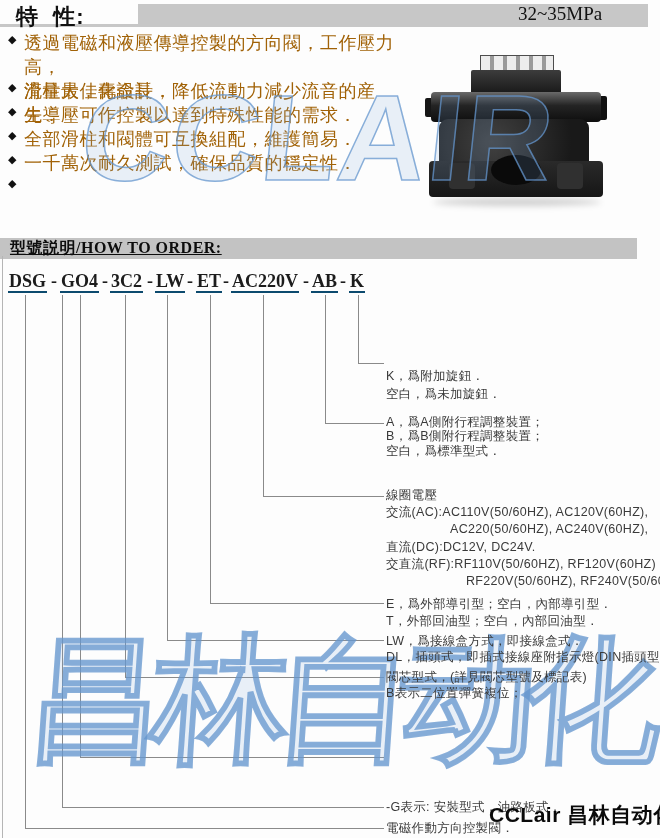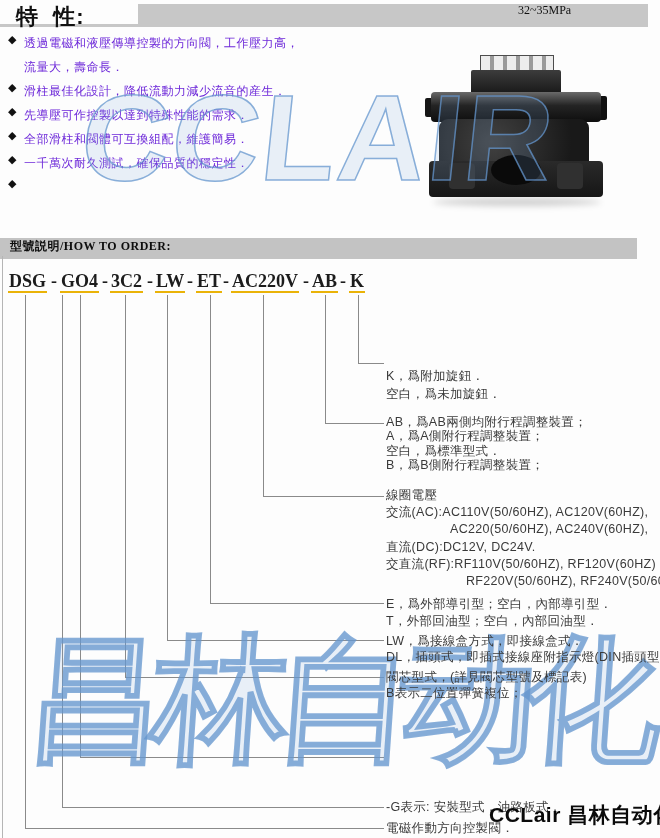--- a/index.html
+++ b/index.html
@@ -8,25 +8,25 @@
     background:#fdfdfd;overflow:hidden;
     font-family:"Liberation Sans",sans-serif;color:#2b2b2b;
   }
   
   .top-bar{position:absolute;left:0;top:4px;width:648px;height:23px;background:#c7c7c7;}
   .title-tab{position:absolute;left:0;top:0;width:138px;height:24px;background:#fdfdfd;}
   .page-title{
     position:absolute;left:16px;top:2px;font-size:22px;font-weight:bold;color:#111;
     white-space:pre;letter-spacing:1px;
   }
-  .pressure{position:absolute;left:518px;top:3px;font-family:"Liberation Serif",serif;font-size:12px;color:#111;}
+  .pressure{position:absolute;left:518px;top:3px;font-family:"Liberation Serif",serif;font-size:19px;color:#111;}
   
   .feature{position:absolute;left:8px;width:390px;}
   .feature .bullet{position:absolute;left:0;top:2px;font-size:11px;color:#111;}
-  .feature .ftext{margin-left:16px;font-size:12px;line-height:24px;color:#6d28d9;letter-spacing:0.5px;}
+  .feature .ftext{margin-left:16px;font-size:18px;line-height:24px;color:#a16207;letter-spacing:0.5px;}
   
   .photo{position:absolute;left:425px;top:55px;width:182px;height:152px;z-index:1;}
   .photo *{position:absolute;}
   .v-connector{left:55px;top:0;width:72px;height:17px;border:1px solid #4d4d4d;
     background:repeating-linear-gradient(90deg,#ededed 0 9px,#9a9a9a 9px 13px);}
   .v-sol{left:46px;top:15px;width:90px;height:24px;background:linear-gradient(180deg,#3c3c3c,#181818);border-radius:2px;}
   .v-tube{left:6px;top:37px;width:170px;height:30px;border-radius:4px;
     background:linear-gradient(180deg,#6a6a6a 0%,#242424 45%,#0e0e0e 100%);}
   .v-capL{left:0;top:43px;width:12px;height:19px;background:#161616;border-radius:2px;}
   .v-capR{left:170px;top:41px;width:12px;height:24px;background:#101010;border-radius:2px;}
@@ -38,25 +38,25 @@
   .v-recessR{left:132px;top:108px;width:26px;height:26px;background:#303030;border-radius:4px;}
   .v-shadow{left:8px;top:143px;width:168px;height:8px;background:rgba(0,0,0,0.18);border-radius:50%;filter:blur(3px);}
   
   .wm{position:absolute;z-index:4;color:rgba(122,167,217,0.16);
     -webkit-text-stroke:1.5px rgba(100,150,205,0.75);pointer-events:none;white-space:nowrap;}
   .wm-latin{left:82px;top:68px;font-size:122px;font-weight:bold;transform:skewX(-6deg);letter-spacing:2px;}
   .wm-cjk{left:28px;top:608px;font-size:138px;font-weight:bold;transform:skewX(-4deg);letter-spacing:-14px;}
   
   .section-bar{position:absolute;left:0;top:238px;width:637px;height:21px;background:#c3c3c3;}
   .section-title{position:absolute;left:10px;top:0px;font-family:"Liberation Serif",serif;
-    font-size:12px;font-weight:bold;color:#0d0d0d;letter-spacing:0.5px;}
+    font-size:16px;font-weight:bold;color:#0d0d0d;letter-spacing:0.5px;text-decoration:underline;}
   
   .code-seg,.code-sep{position:absolute;top:271px;font-family:"Liberation Serif",serif;
     font-size:18px;font-weight:bold;color:#1c1c1c;z-index:5;}
-  .code-seg{border-bottom:2px solid #eab308;padding:0 1px 0px 1px;line-height:20px;}
+  .code-seg{border-bottom:2px solid #0c4a6e;padding:0 1px 0px 1px;line-height:20px;}
   .code-sep{line-height:20px;}
   
   .conn{position:absolute;border-left:1px solid #8a8a8a;border-bottom:1px solid #8a8a8a;z-index:2;}
   .page-border{position:absolute;left:2px;top:256px;width:0;height:582px;border-left:1px solid #b5b5b5;}
   
   .ob{position:absolute;left:386px;z-index:5;font-size:12.5px;color:#3a3a3a;letter-spacing:0.3px;white-space:nowrap;}
   .ob div{height:auto;}
   .ind1{margin-left:64px;}
   .ind2{margin-left:80px;}
   
@@ -156,24 +156,23 @@
   <div class="conn" style="left:125px;top:295px;width:258px;height:382px"></div>
   <div class="conn" style="left:80px;top:295px;width:303px;height:462px"></div>
   <div class="conn" style="left:62px;top:295px;width:321px;height:512px"></div>
   <div class="conn" style="left:25px;top:295px;width:358px;height:533px"></div>
 
   <div class="ob" style="top:368px;line-height:17.5px">
     <div>K，爲附加旋鈕．</div>
     <div>空白，爲未加旋鈕．</div>
   </div>
   <div class="ob" style="top:415px;line-height:14.3px">
-    <div>AB，爲AB兩側均附行程調整裝置；</div>
     <div>A，爲A側附行程調整裝置；</div>
+    <div>B，爲B側附行程調整裝置；</div>
     <div>空白，爲標準型式．</div>
-    <div>B，爲B側附行程調整裝置；</div>
   </div>
   <div class="ob" style="top:487px;line-height:17.2px">
     <div>線圈電壓</div>
     <div>交流(AC):AC110V(50/60HZ), AC120V(60HZ),</div>
     <div class="ind1">AC220(50/60HZ), AC240V(60HZ),</div>
     <div>直流(DC):DC12V, DC24V.</div>
     <div>交直流(RF):RF110V(50/60HZ), RF120V(60HZ)</div>
     <div class="ind2">RF220V(50/60HZ), RF240V(50/60HZ),</div>
   </div>
   <div class="ob" style="top:596px;line-height:16.5px">

